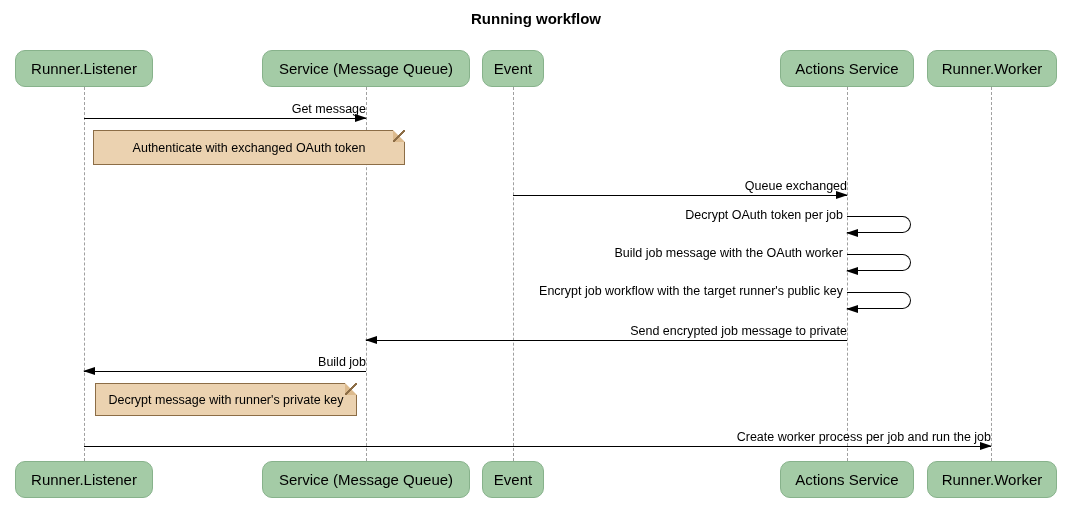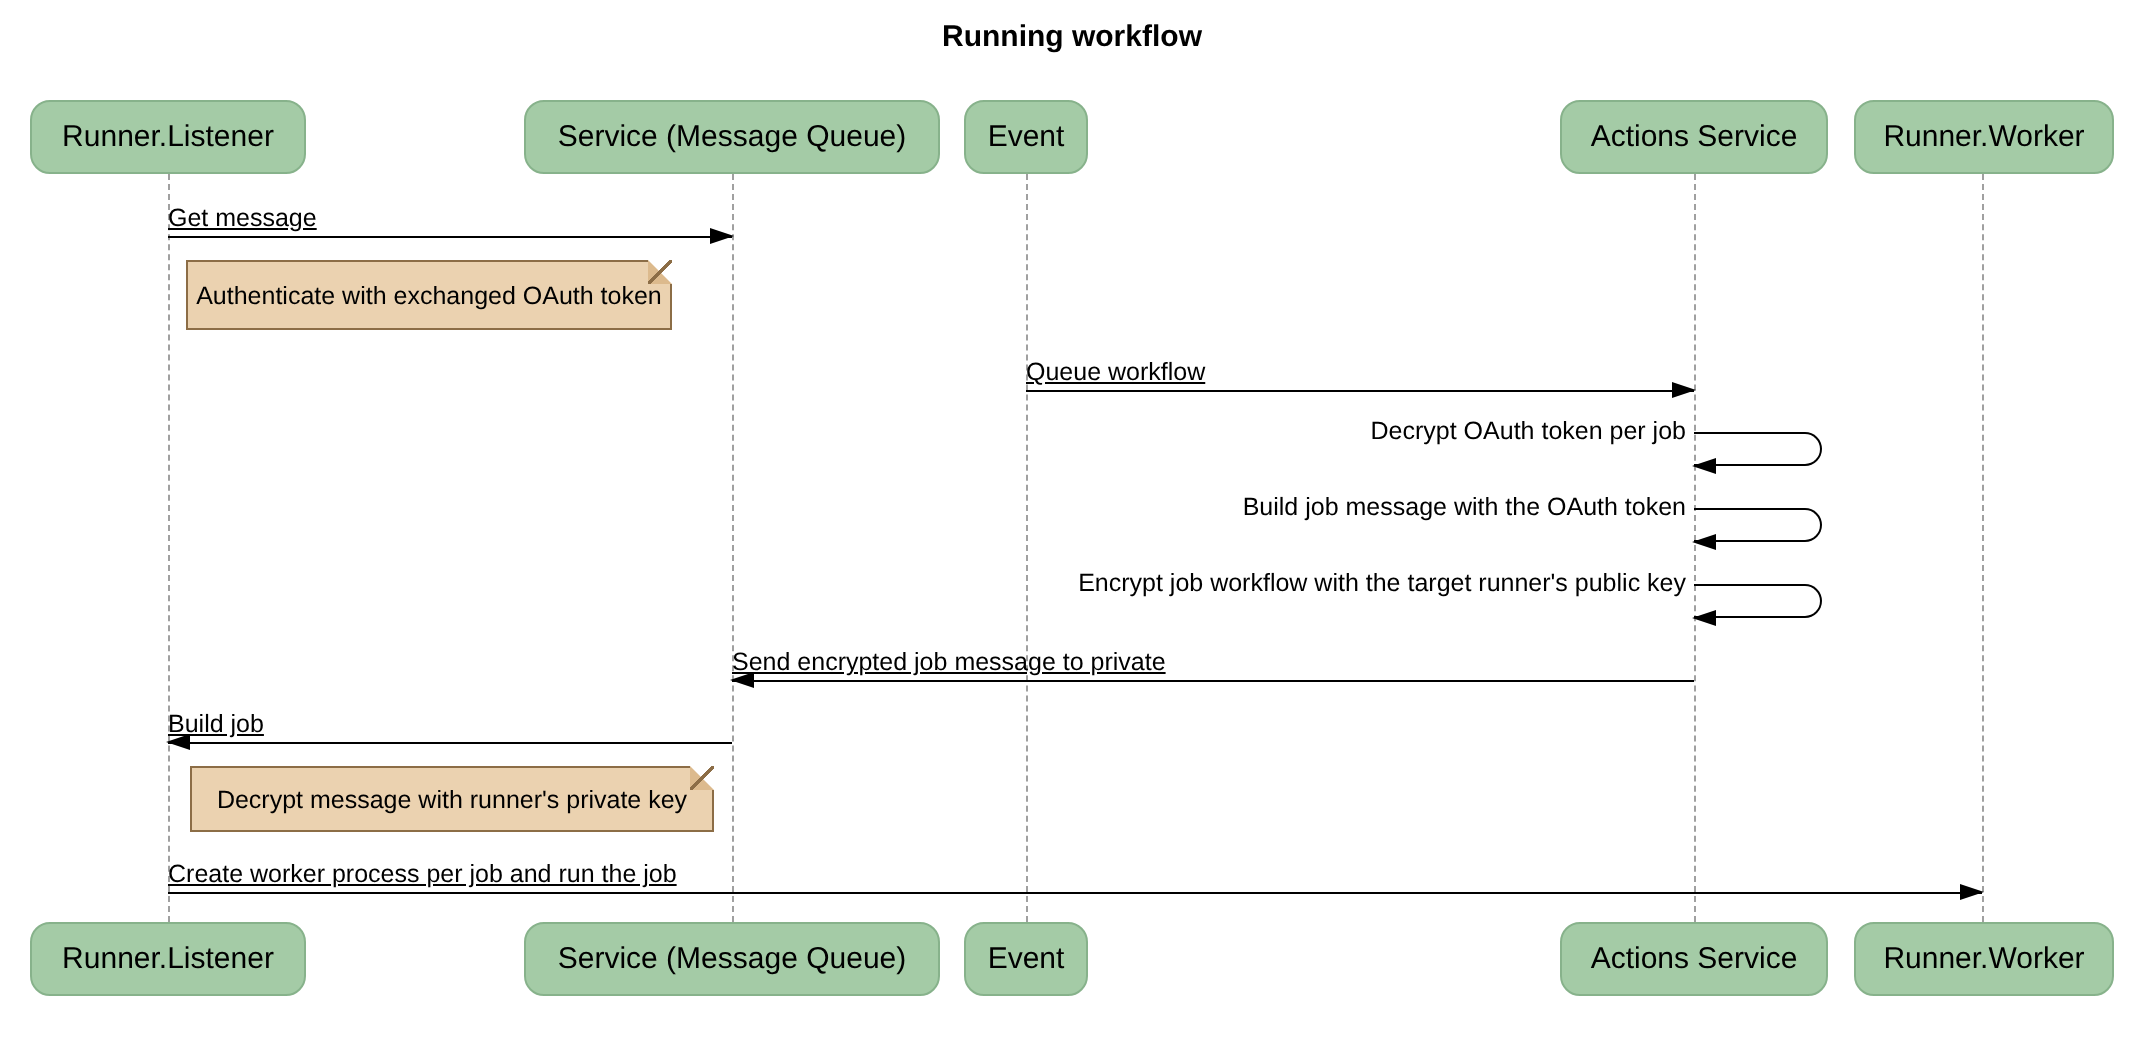--- a/index.html
+++ b/index.html
@@ -46,24 +46,23 @@
   }
   .message {
     position: absolute;
     height: 0;
     border-top: 1.4px solid var(--arrow, #000);
   }
   .msg-label {
     position: absolute;
     left: 0; right: 0;
     bottom: 3px;
-    text-align: left;
+    text-align: right;
     white-space: nowrap;
     font-size: 12.5px;
-    text-decoration: underline;
   }
   .arrow-right {
     position: absolute;
     right: -1px; top: -5.3px;
     width: 0; height: 0;
     border-top: 4.5px solid transparent;
     border-bottom: 4.5px solid transparent;
     border-left: 12px solid var(--arrow, #000);
   }
   .arrow-left {
@@ -150,38 +149,38 @@
   <div class="participant" style="left:262px;top:50px;width:208px;">Service (Message Queue)</div>
   <div class="participant" style="left:482px;top:50px;width:62px;">Event</div>
   <div class="participant" style="left:780px;top:50px;width:134px;">Actions Service</div>
   <div class="participant" style="left:927px;top:50px;width:130px;">Runner.Worker</div>
 
   <div class="message" style="left:84px;top:118px;width:282px;">
     <span class="msg-label">Get message</span>
     <span class="arrow-right"></span>
   </div>
 
-  <div class="note" style="left:93px;top:130px;width:243px;height:35px;">
+  <div class="note" style="left:93px;top:130px;width:312px;height:35px;">
     <span class="note-label">Authenticate with exchanged OAuth token</span>
     <span class="fold-mask"></span>
     <span class="fold"></span>
     <span class="fold-line"></span>
   </div>
 
   <div class="message" style="left:513px;top:195px;width:334px;">
-    <span class="msg-label">Queue workflow</span>
+    <span class="msg-label">Queue exchanged</span>
     <span class="arrow-right"></span>
   </div>
 
   <div class="self-label" style="top:216px;">Decrypt OAuth token per job</div>
   <div class="self-loop" style="left:847px;top:216px;">
     <span class="loop-arrow"></span>
   </div>
 
-  <div class="self-label" style="top:254px;">Build job message with the OAuth token</div>
+  <div class="self-label" style="top:254px;">Build job message with the OAuth worker</div>
   <div class="self-loop" style="left:847px;top:254px;">
     <span class="loop-arrow"></span>
   </div>
 
   <div class="self-label" style="top:292px;">Encrypt job workflow with the target runner's public key</div>
   <div class="self-loop" style="left:847px;top:292px;">
     <span class="loop-arrow"></span>
   </div>
 
   <div class="message" style="left:366px;top:340px;width:481px;">

